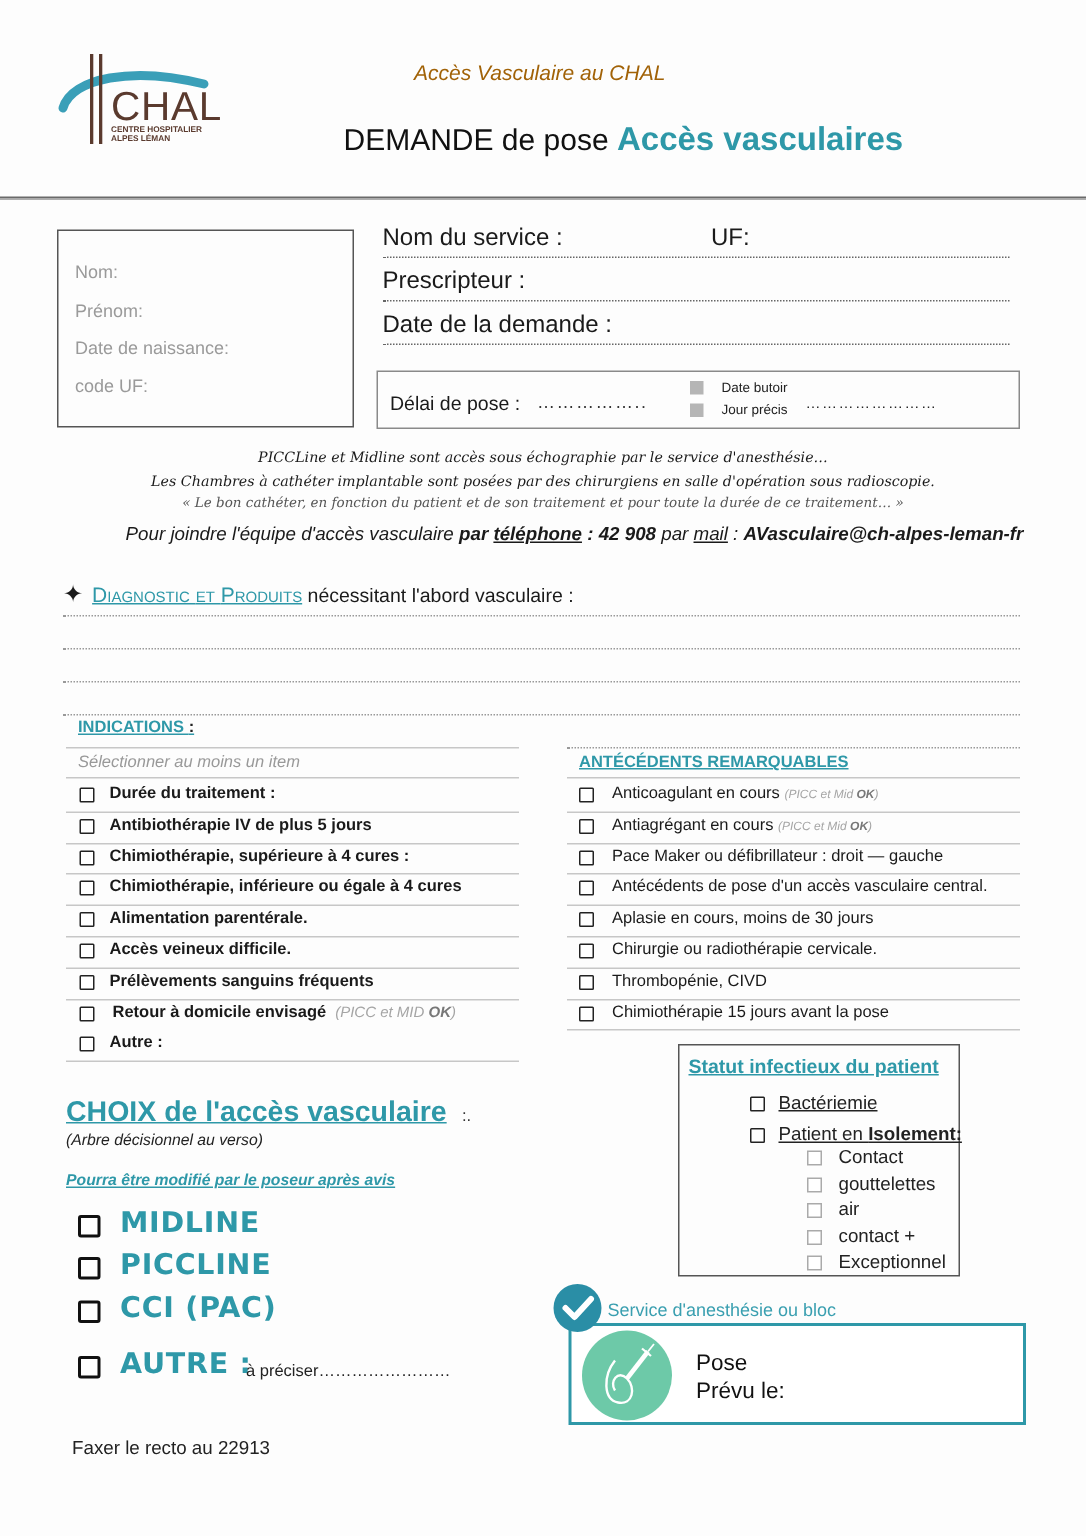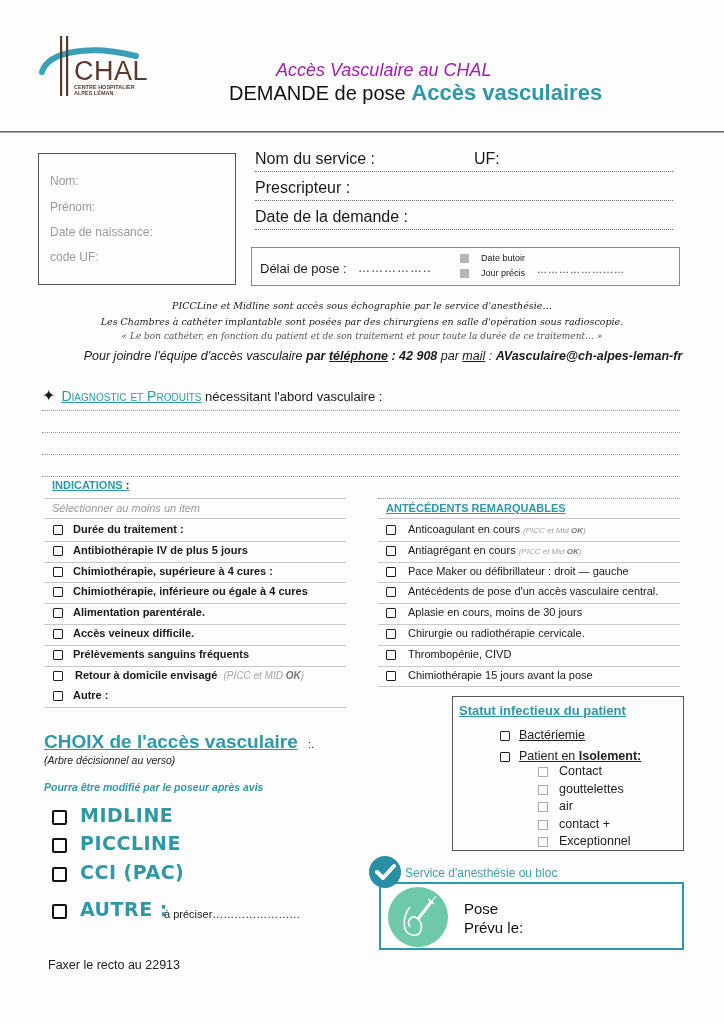--- a/index.html
+++ b/index.html
@@ -4,21 +4,21 @@
 <style>
   * { box-sizing: border-box; margin: 0; padding: 0; }
   html, body { width: 724px; height: 1024px; background: #fdfdfd; overflow: hidden; }
   body { position: relative; font-family: "Liberation Sans", sans-serif; color: #1a1a1a; }
   .abs { position: absolute; }
 
   
   #logo { left: 38px; top: 34px; width: 110px; height: 64px; }
   #logo-text { left: 74px; top: 56px; font-size: 27px; color: #5a3a2e; letter-spacing: 0.5px; font-family: "Liberation Sans", sans-serif; }
   #logo-sub { left: 74px; top: 84px; font-size: 5.5px; color: #5a3a2e; line-height: 6px; font-weight: bold; }
-  #subtitle { left: 276px; top: 60px; font-size: 18px; font-style: italic; color: #a21caf; }
+  #subtitle { left: 276px; top: 40px; font-size: 14px; font-style: italic; color: #a16207; }
   #title { left: 229px; top: 80px; font-size: 20px; color: #111; white-space: nowrap; }
   #title .accent { color: #2e98a8; font-weight: bold; font-size: 22px; }
   #header-rule { left: 0; top: 131px; width: 724px; height: 2px; background: #6a6a6a; border-bottom: 1px solid #aaa; }
 
   
   #patient-box { left: 38px; top: 153px; width: 198px; height: 132px; border: 1.5px solid #555; }
   .pfield { position: absolute; left: 11px; font-size: 12px; color: #9a9a9a; }
 
   
   .svc-label { position: absolute; font-size: 16px; color: #1a1a1a; }
@@ -54,30 +54,30 @@
   .item { position: absolute; font-size: 11px; white-space: nowrap; }
   .item.bold { font-weight: bold; }
   .note { font-style: italic; color: #a5a5a5; font-weight: normal; font-size: 10px; }
   .note b { color: #777; font-weight: bold; }
   .note-sm { font-style: italic; color: #a5a5a5; font-size: 8px; }
   .note-sm b { color: #777; }
 
   #ant-title { left: 386px; top: 502px; font-size: 11px; font-weight: bold; color: #2e98a8; text-decoration: underline; }
 
   
-  #statut-box { left: 452px; top: 696px; width: 232px; height: 155px; border: 1.5px solid #555; }
+  #statut-box { left: 452px; top: 696px; width: 188px; height: 155px; border: 1.5px solid #555; }
   #statut-title { left: 6px; top: 6px; font-size: 13px; font-weight: bold; color: #2e98a8; text-decoration: underline; }
   .st-item { position: absolute; font-size: 12.5px; color: #222; text-decoration: underline; white-space: nowrap; }
   .st-sub { position: absolute; font-size: 12.5px; color: #222; }
 
   
   #choix-title { left: 44px; top: 731px; font-size: 19px; font-weight: bold; color: #2e98a8; text-decoration: underline; }
   #choix-colon { left: 308px; top: 738px; font-size: 11px; color: #333; }
   #choix-sub { left: 44px; top: 754px; font-size: 10.5px; font-style: italic; color: #222; }
-  #choix-note { left: 44px; top: 781px; font-size: 10.5px; font-style: italic; font-weight: bold; color: #2e98a8; }
+  #choix-note { left: 44px; top: 781px; font-size: 10.5px; font-style: italic; font-weight: bold; color: #2e98a8; text-decoration: underline; }
   .big-cb { position: absolute; width: 15px; height: 15px; border: 2.6px solid #111; border-radius: 2px; background: #fff; }
   .big-opt { position: absolute; font-size: 19px; font-weight: bold; color: #2e98a8; letter-spacing: 0.5px; font-family: "DejaVu Sans", sans-serif; }
   #autre-small { left: 164px; top: 908px; font-size: 11px; color: #222; white-space: nowrap; }
 
   
   #check-circle { left: 369px; top: 856px; width: 32px; height: 32px; border-radius: 50%; background: #2a8ea6; z-index: 2; }
   #anes-label { left: 405px; top: 866px; font-size: 12px; color: #3a9fb0; }
   #anes-box { left: 379px; top: 882px; width: 305px; height: 68px; border: 2.5px solid #2e98a8; background: #fff; }
   #syringe-circle { left: 388px; top: 887px; width: 60px; height: 60px; border-radius: 50%; background: #6dc9a8; }
   #pose-l1 { left: 464px; top: 900px; font-size: 15px; color: #111; }

